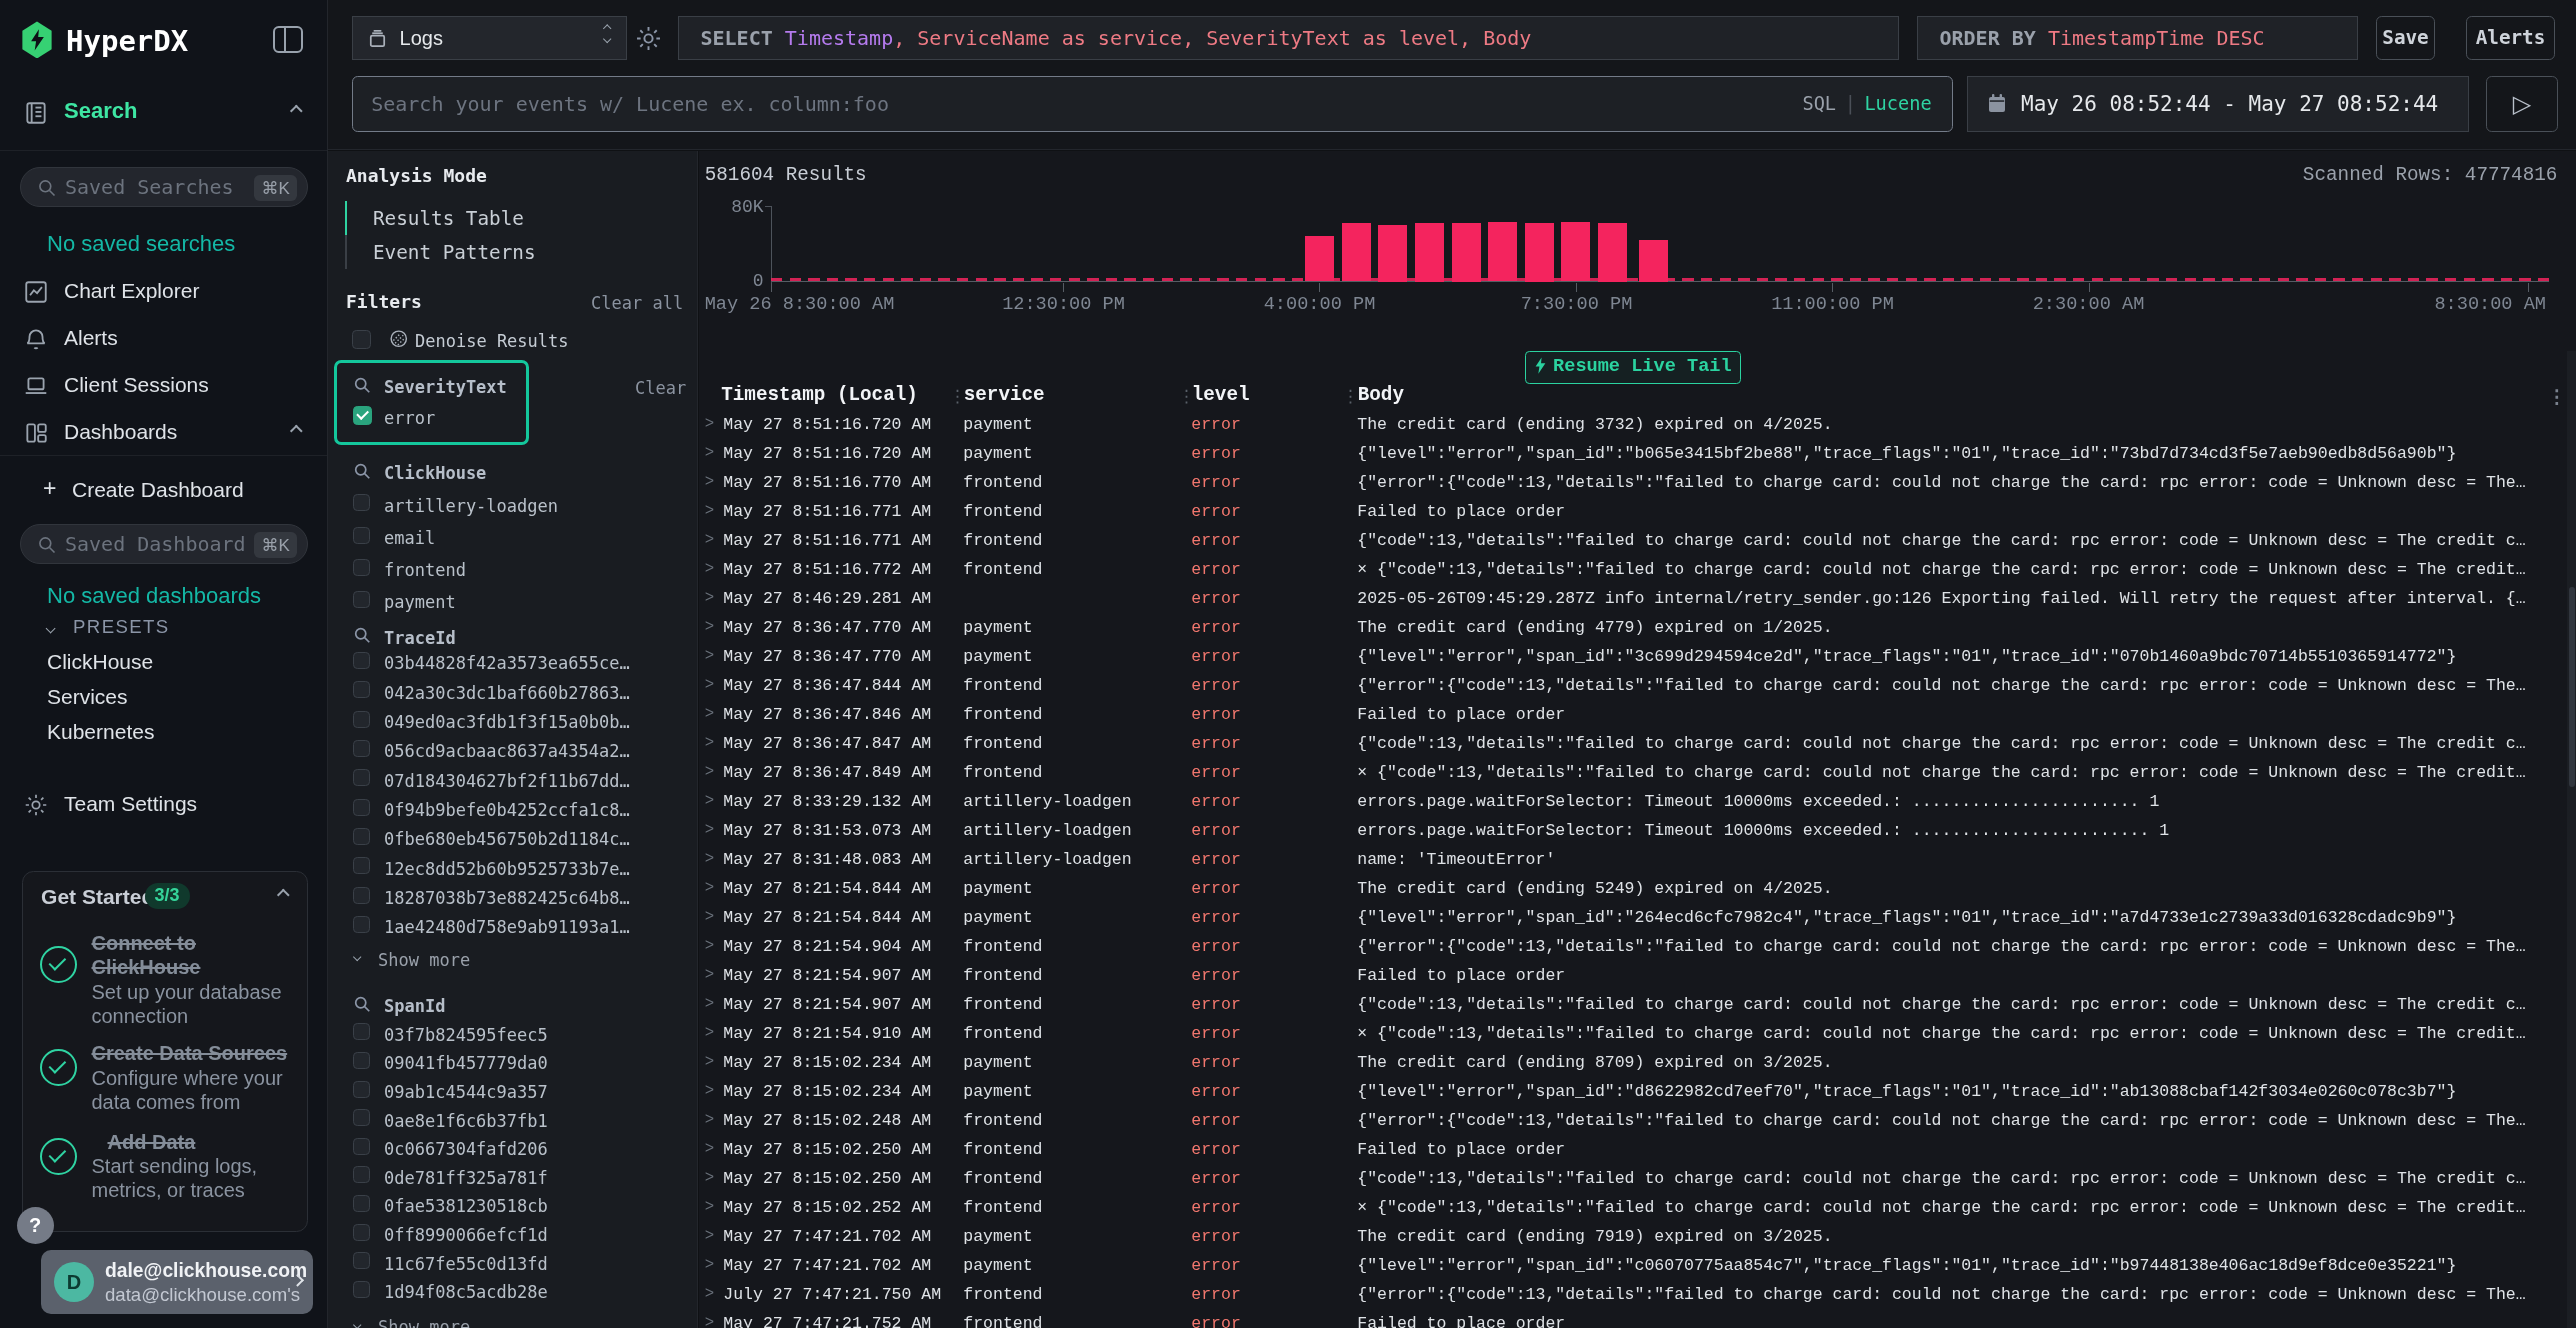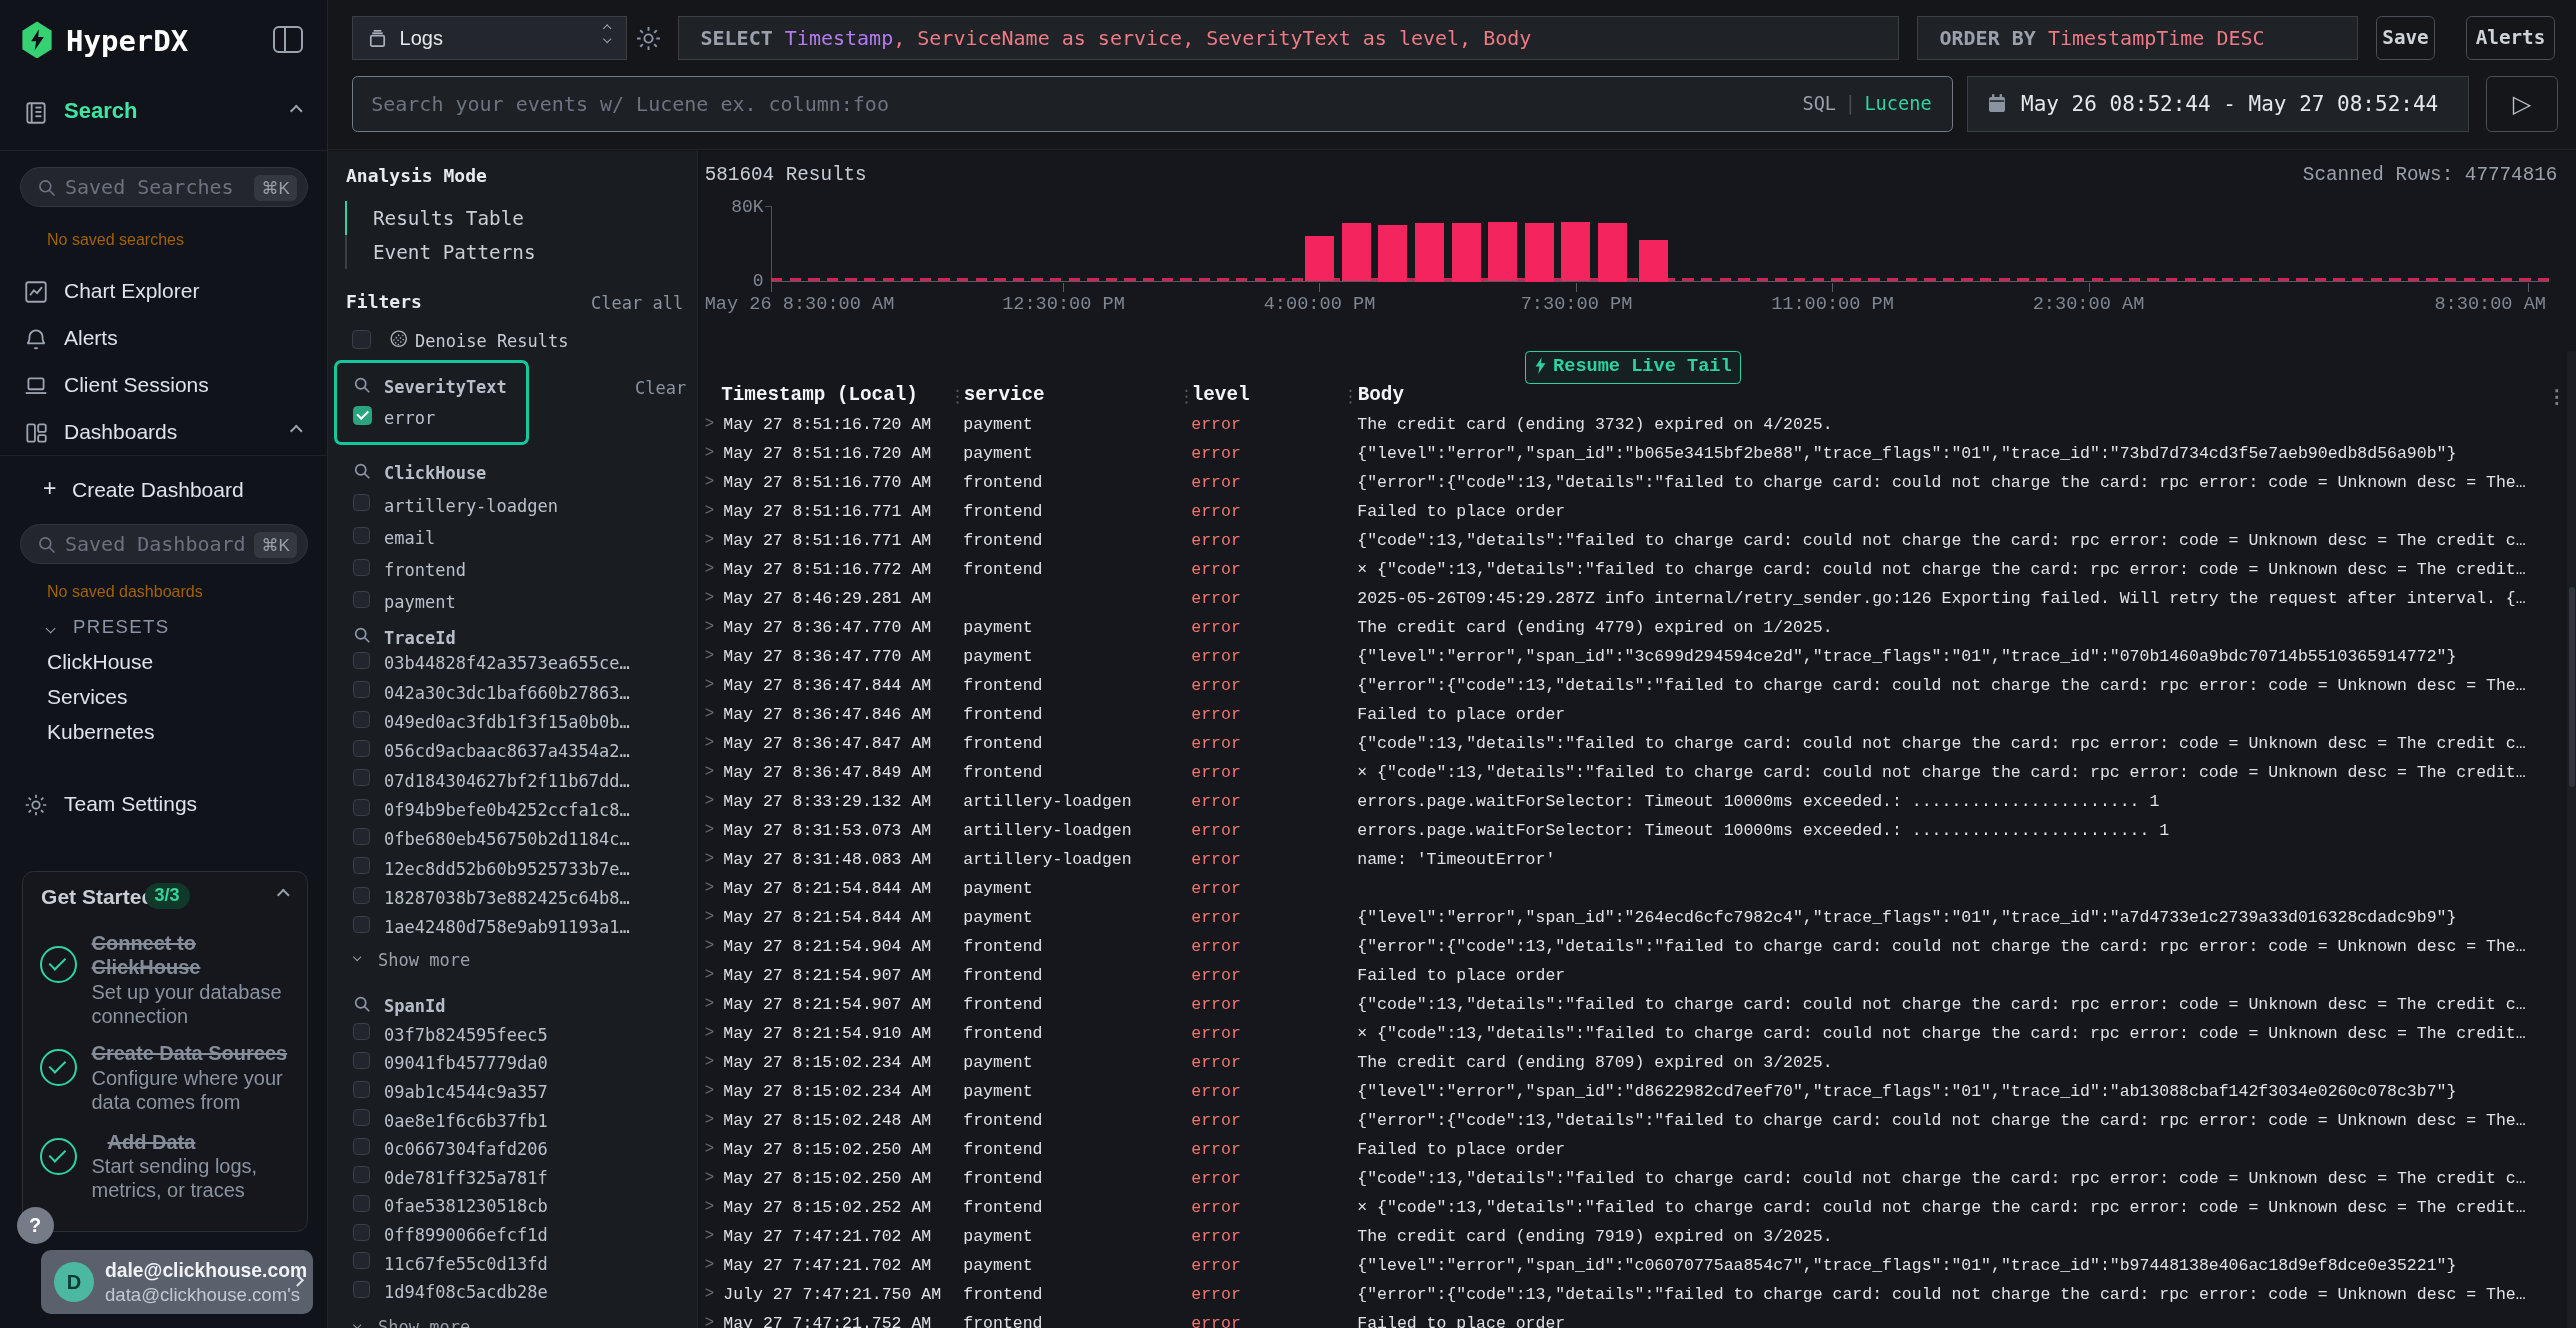--- a/index.html
+++ b/index.html
@@ -22,21 +22,21 @@
   .side-lb.teal{color:#3ee6a3;font-weight:bold;font-size:22px;top:1.4px;}
   .side-chev{position:absolute;right:26px;top:10px;}
   .sdivider{position:absolute;left:0;width:100%;height:0.7px;background:#1e2127;}
   .pill{position:absolute;left:20px;width:288px;height:40px;background:#23262d;border:0.7px solid #31353c;border-radius:20px;}
   .pill svg{position:absolute;left:15.7px;top:10px;}
   .pill input{position:absolute;left:44px;top:0;width:179px;height:100%;background:transparent;border:0;outline:none;
               color:#a9b0ba;font-size:20px;font-family:"DejaVu Sans Mono",monospace;}
   .pill input::placeholder{color:#6c737e;}
   .kbd{position:absolute;right:10px;top:7.2px;height:26px;padding:1.4px 7.2px;background:#34383f;border-radius:5.7px;
        color:#9aa1ab;font-size:17px;line-height:23px;}
-  .muted{position:absolute;left:47px;font-size:16px;color:#a16207;}
+  .muted{position:absolute;left:47px;font-size:22px;color:#14b8a6;}
   .presets-lb{position:absolute;left:73px;font-size:18.6px;letter-spacing:1.4px;color:#8b95a7;}
   .preset-item{position:absolute;left:47px;font-size:21px;color:#dfe3e8;}
   .plus{position:absolute;left:43px;top:0px;font-size:23px;color:#dfe3e8;}
 
   .gs-card{position:absolute;left:21.5px;top:871px;width:286px;height:361px;border:1.4px solid #2b2f36;border-radius:11.4px;background:#15171c;}
   .gs-title{position:absolute;left:18.6px;top:13px;font-size:21px;font-weight:bold;color:#c9ced6;}
   .gs-badge{position:absolute;left:122px;top:11.4px;padding:2.1px 10px;border-radius:715px;background:#10392c;color:#35d49a;
             font-size:18px;font-weight:bold;}
   .gs-chev{position:absolute;right:18.6px;top:18.6px;}
   .gcirc{position:absolute;left:17px;width:37px;height:37px;border:2.1px solid #2fd3a2;border-radius:50%;}
@@ -619,20 +619,21 @@
               <div class="ts">May 27 8:31:48.083 AM</div>
               <div class="svc">artillery-loadgen</div>
               <div class="lvl">error</div>
               <div class="body">name: 'TimeoutError'</div>
             </div>
             <div class="trow">
               <div class="chv">&gt;</div>
               <div class="ts">May 27 8:21:54.844 AM</div>
               <div class="svc">payment</div>
               <div class="lvl">error</div>
+              <div class="body">The credit card (ending 5249) expired on 4/2025.</div>
             </div>
             <div class="trow">
               <div class="chv">&gt;</div>
               <div class="ts">May 27 8:21:54.844 AM</div>
               <div class="svc">payment</div>
               <div class="lvl">error</div>
               <div class="body">{"level":"error","span_id":"264ecd6cfc7982c4","trace_flags":"01","trace_id":"a7d4733e1c2739a33d016328cdadc9b9"}</div>
             </div>
             <div class="trow">
               <div class="chv">&gt;</div>

